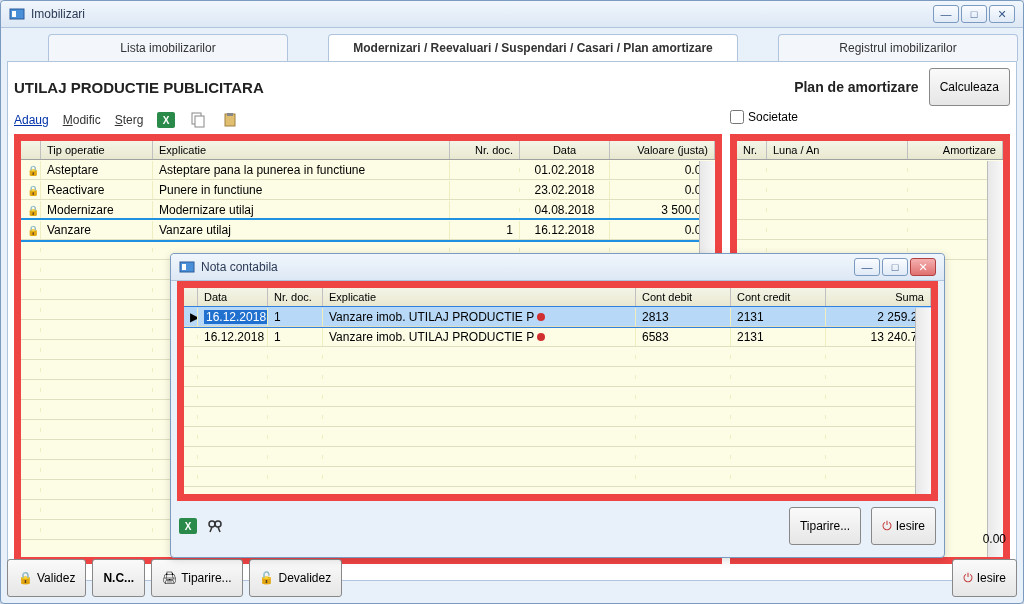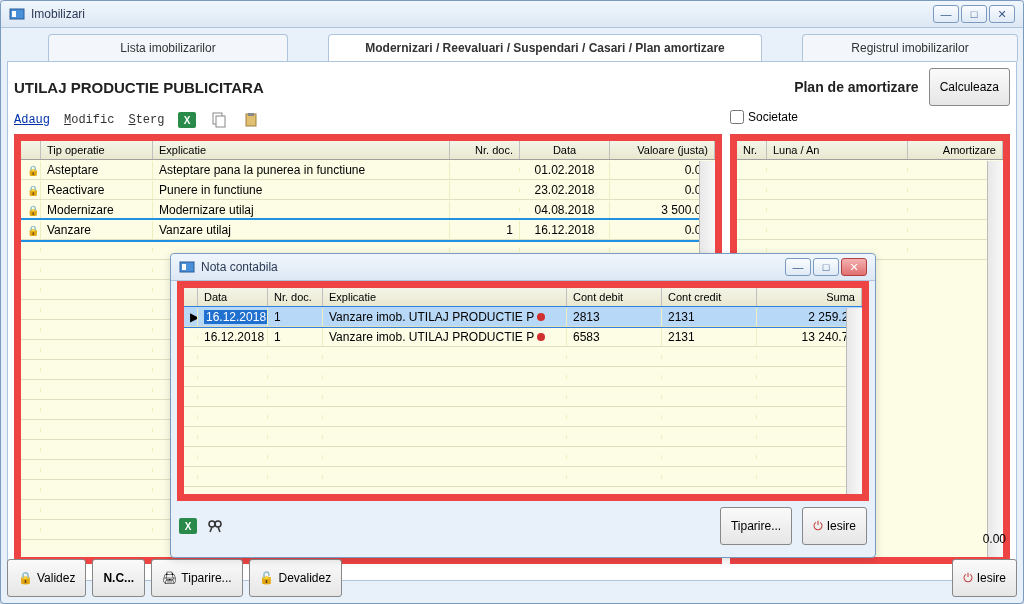--- a/index.html
+++ b/index.html
@@ -21,21 +21,21 @@
 .tab.active { background: #fff; font-weight: bold; position: relative; z-index: 2; }
 .tab.wide { flex: 1; text-align: center; }
 
 .content-area { margin: 0 6px 6px; background: #fff; border: 1px solid #b0c4de; padding: 6px; height: 520px; position: relative; }
 .heading-row { display:flex; align-items:center; justify-content:space-between; }
 .heading { font-size: 15px; font-weight: bold; color:#222; }
 .right-heading { display:flex; align-items:center; gap:10px; }
 .btn { padding: 11px 10px; background: linear-gradient(#fafafa,#e6e6e6); border:1px solid #888; border-radius:3px; cursor:pointer; font-size:12px; }
 
 .toolbar { display:flex; align-items:center; gap:14px; margin: 6px 0; }
-.toolbar a { color:#0033aa; text-decoration:underline; cursor:pointer;font-family:Liberation Mono, monospace; }
+.toolbar a { color:#0033aa; text-decoration:underline; cursor:pointer; }
 .toolbar .ico { width:18px; height:16px; display:inline-flex; align-items:center; justify-content:center; cursor:pointer; }
 
 .checkbox-row { display:flex; align-items:center; gap:4px; margin:4px 0; }
 .checkbox-row input { width:14px; height:14px; }
 
 .columns { display:flex; gap:8px; height: 430px; }
 .left-pane { flex: 1; display:flex; flex-direction:column; }
 .right-pane { width: 280px; display:flex; flex-direction:column; }
 
 .grid { border:7px solid #ef4444; background:#fdfde6; flex:1; overflow:hidden; position:relative; }
@@ -52,21 +52,21 @@
 .col-lock{width:20px;} .col-tip{width:112px;} .col-exp{flex:1;} .col-nrdoc{width:70px;text-align:right;} .col-data{width:90px;text-align:center;} .col-val{width:105px;text-align:right;}
 .rp-nr{width:30px;} .rp-luna{flex:1;} .rp-amort{width:95px;text-align:right;}
 
 .bottom-bar { position:absolute; left:6px; right:6px; bottom:6px; display:flex; gap:6px; align-items:center; }
 .bottom-bar .spacer{flex:1;}
 .btn .glyph{margin-right:4px;}
 .red-dot{display:inline-block;width:8px;height:8px;border-radius:50%;background:#d03030;vertical-align:middle;}
 .right-num { position:absolute; right:10px; bottom:34px; font-size:12px; }
 
 
-#modal { position:absolute; left:170px; top:253px; width:706px; height:305px; z-index:100; }
+#modal { position:absolute; left:170px; top:253px; width:775px; height:305px; z-index:100; }
 #modal .content { padding:0 6px 6px; height: 270px; display:flex; flex-direction:column; }
 #modal .grid { flex:1; }
 .nc-data{width:70px;} .nc-nr{width:55px;} .nc-exp{flex:1;} .nc-cd{width:95px;} .nc-cc{width:95px;} .nc-sum{width:105px;text-align:right;}
 #modal .foot { display:flex; align-items:center; gap:10px; padding:6px 2px 0; }
 #modal .foot .spacer{flex:1;}
 .cell-selected { background:#2070d0; color:#fff; padding:0 2px; }
 
 svg{display:block;}
 </style>
 </head>
@@ -84,21 +84,21 @@
     <div class="win-controls">
       <div class="win-btn">—</div>
       <div class="win-btn">□</div>
       <div class="win-btn">✕</div>
     </div>
   </div>
 
   <div class="tabs">
     <div class="tab" style="width:240px;text-align:center;">Lista imobilizarilor</div>
     <div class="tab active wide">Modernizari / Reevaluari / Suspendari / Casari / Plan amortizare</div>
-    <div class="tab" style="width:216px;text-align:center;">Registrul imobilizarilor</div>
+    <div class="tab" style="width:240px;text-align:center;">Registrul imobilizarilor</div>
   </div>
 
   <div class="content-area">
     <div class="heading-row">
       <div class="heading">UTILAJ PRODUCTIE PUBLICITARA</div>
       <div class="right-heading">
         <div class="heading" style="font-size:14px;">Plan de amortizare</div>
         <button class="btn">Calculeaza</button>
       </div>
     </div>

